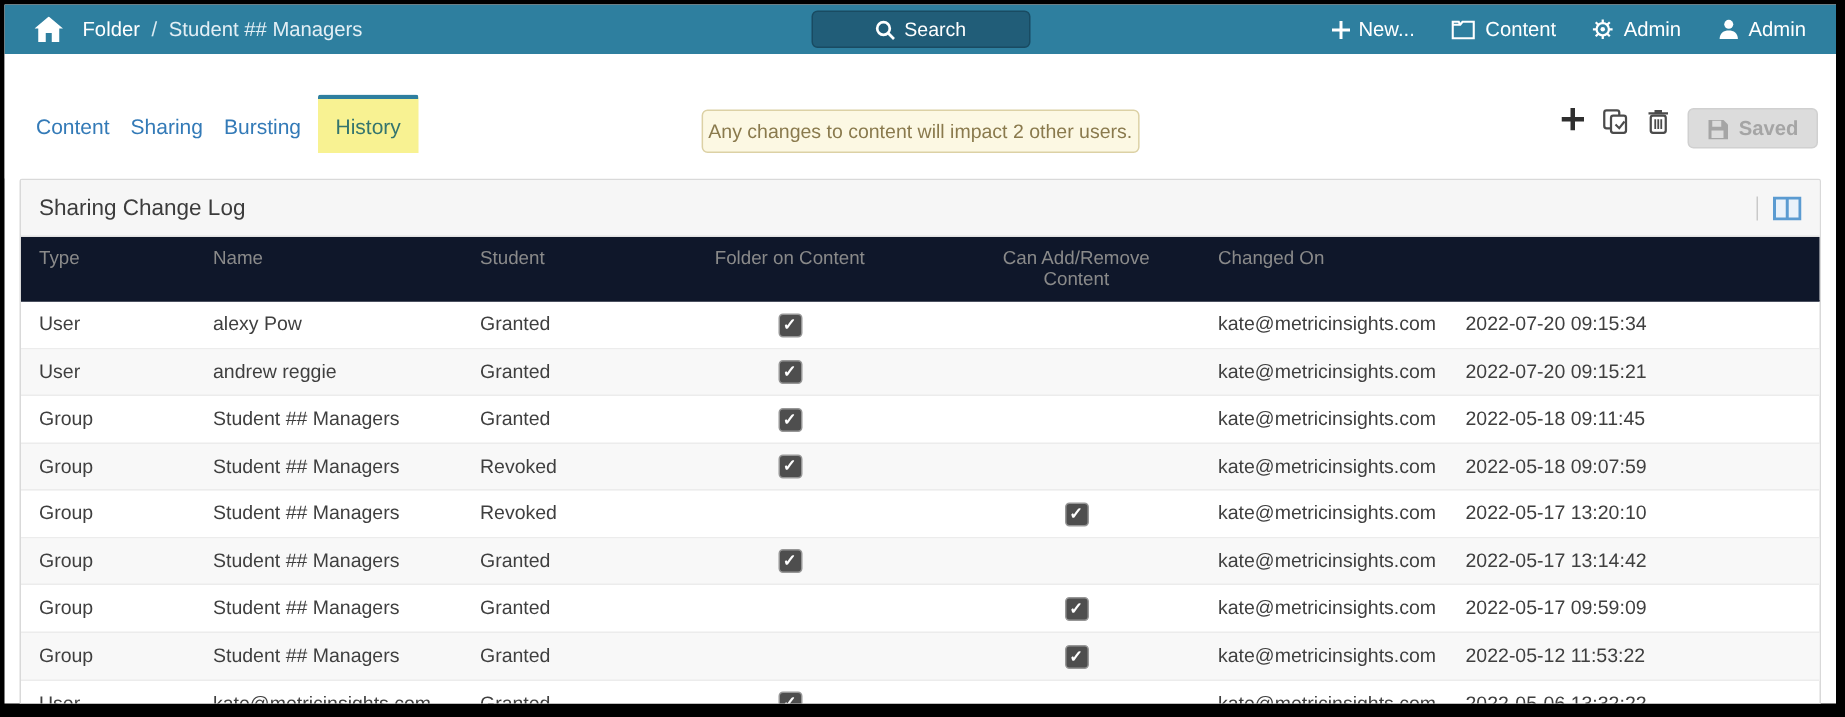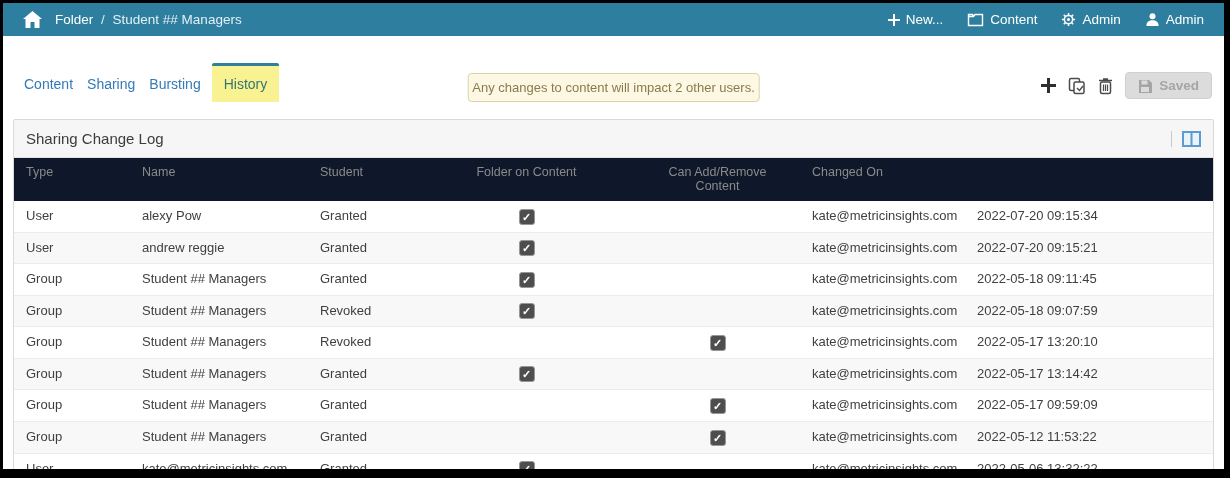--- a/index.html
+++ b/index.html
@@ -20,21 +20,21 @@
   .tb-right { margin-left:auto; display:flex; align-items:flex-start; gap:24px; }
   .nav-item { display:flex; align-items:center; gap:6px; color:#fff; font-size:13.5px; cursor:pointer; }
 
   
   .header-zone { position:relative; height:83px; background:#fff; }
   .tabs { position:absolute; left:14px; bottom:17px; display:flex; align-items:stretch; }
   .tab { color:#337ab7; font-size:14px; padding:10px 7px; cursor:pointer; border-top:3px solid transparent; }
   .tab.active { background:#f8f292; color:#35756e; border-top:3px solid #2e7f9f; border-radius:2px 2px 0 0; padding:10px 12px; margin-left:4px; }
   .alert { position:absolute; left:50%; transform:translateX(-50%); top:37px; background:#fcf8e3; border:1px solid #dcd1a5;
     border-radius:4px; padding:6px 4px; color:#8a7a4d; font-size:13px; white-space:nowrap; }
-  .toolbar { position:absolute; right:12px; top:36px; display:flex; align-items:center; gap:12px; }
+  .toolbar { position:absolute; right:12px; top:36px; display:flex; align-items:flex-start; gap:12px; }
   .tool-icon { cursor:pointer; display:flex; align-items:center; }
   .saved-btn { background:#dcdcdc; border:1px solid #d0d0d0; border-radius:4px; color:#a5a5a5; font-size:13.5px; font-weight:bold;
     padding:5px 12px; display:flex; align-items:center; gap:7px; cursor:default; font-family:"Liberation Sans", sans-serif; }
 
   
   .panel { margin:0 10px; border:1px solid #d9d9d9; border-radius:2px; background:#fff; }
   .panel-header { height:38px; background:#f6f6f6; border-bottom:1px solid #e2e2e2; display:flex; align-items:center; padding:0 12px; }
   .panel-title { font-size:15px; color:#3c3c3c; }
   .panel-tools { margin-left:auto; display:flex; align-items:center; gap:10px; }
   .vdivider { width:1px; height:16px; background:#c9c9c9; }
@@ -63,20 +63,29 @@
               <path d="M9.5 0 L19 8 H16.5 V17 H11.5 V11 H7.5 V17 H2.5 V8 H0 Z" fill="#ffffff"></path>
             </svg>
       </span>
       <span class="crumb">
         <span class="b-sec">Folder</span>
         <span class="b-sep">/</span>
         <span class="b-cur">Student ## Managers</span>
       </span>
     </div>
 
+    <button class="search-btn">
+      <span>
+        <svg width="14" height="14" viewBox="0 0 14 14">
+              <circle cx="6" cy="6" r="4.2" fill="none" stroke="#ffffff" stroke-width="1.8"></circle>
+              <line x1="9.2" y1="9.2" x2="13" y2="13" stroke="#ffffff" stroke-width="1.8"></line>
+            </svg>
+      </span>
+      <span>Search</span>
+    </button>
 
     <nav class="tb-right">
       <span class="nav-item">
         <span>
           <svg width="12" height="12" viewBox="0 0 12 12">
                 <path d="M5 0 h2 v5 h5 v2 h-5 v5 h-2 v-5 h-5 v-2 h5 z" fill="#ffffff"></path>
               </svg>
         </span>
         <span>New...</span>
       </span>

